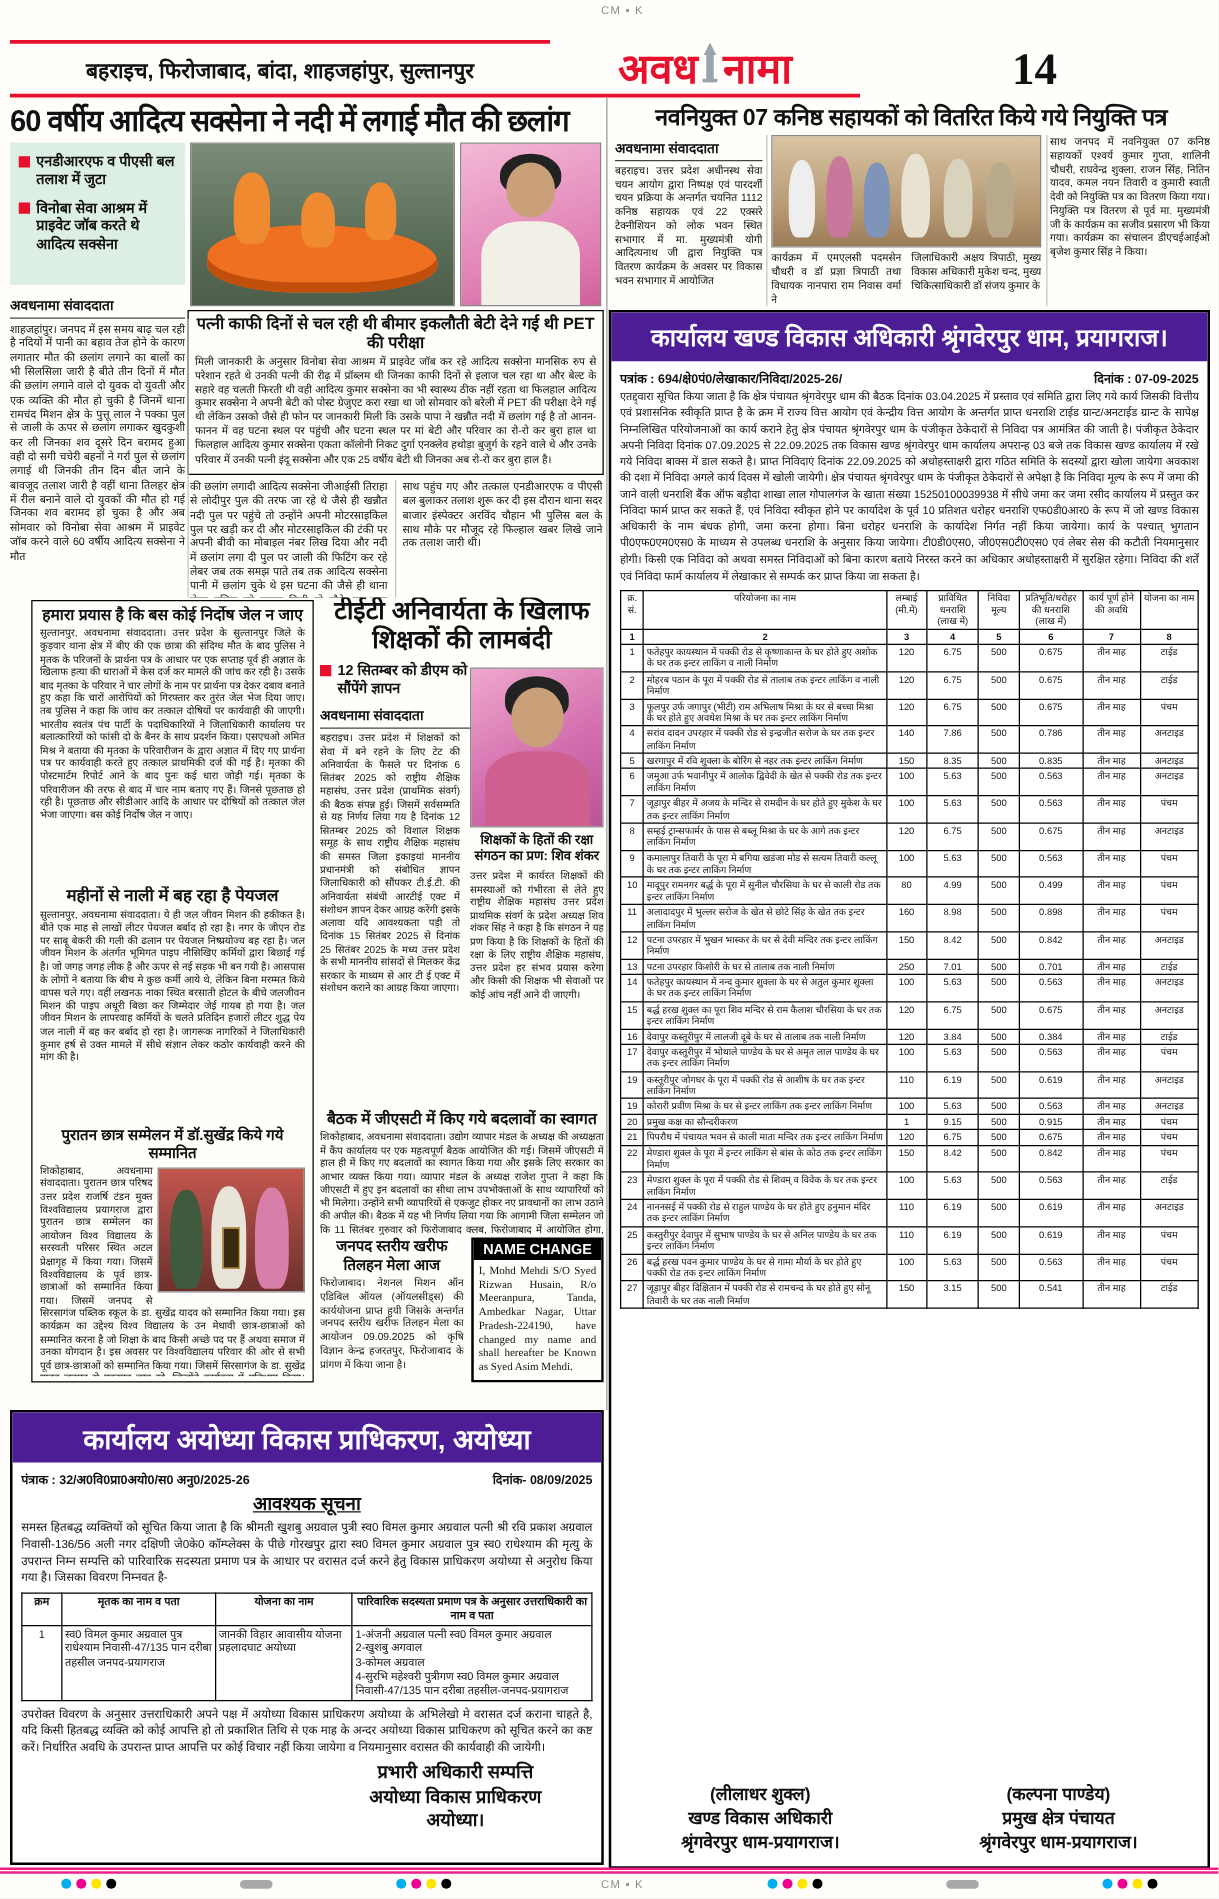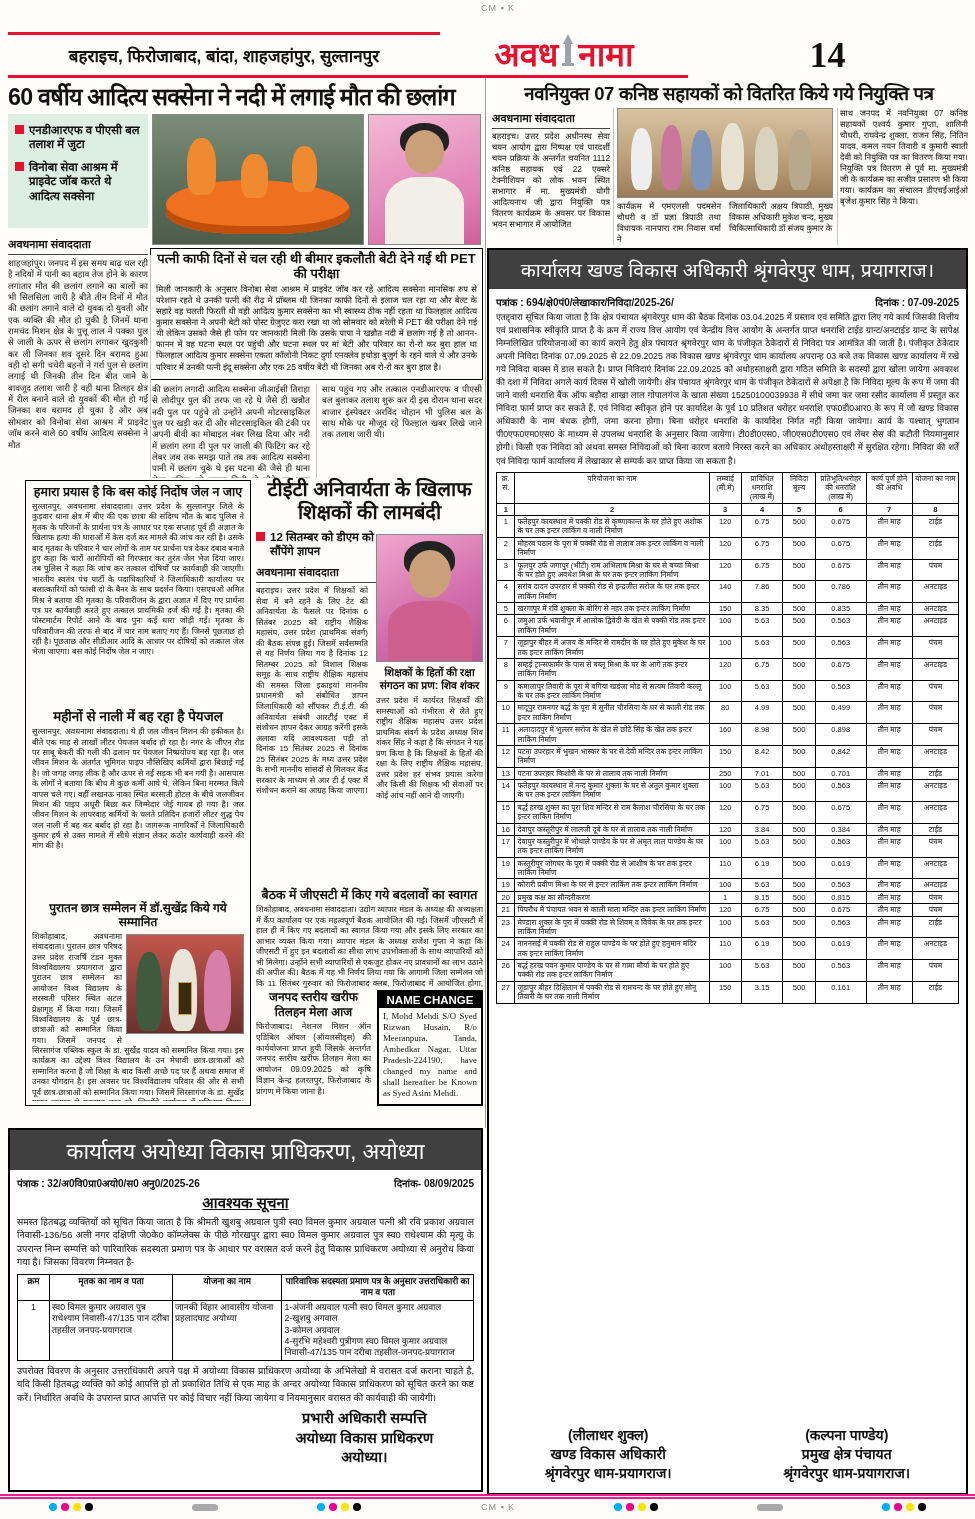--- a/index.html
+++ b/index.html
@@ -76,21 +76,21 @@
   
   .headline2{position:absolute;top:80px;left:490px;width:478px;font-size:18.5px;font-weight:800;text-align:center;letter-spacing:-0.3px;white-space:nowrap;}
   .appt-byline{position:absolute;top:110px;left:492px;width:118px;}
   .appt-col1{position:absolute;top:131px;left:492px;width:118px;height:113px;font-size:8.3px;overflow:hidden;}
   .appt-photo{top:108px;left:617px;width:216px;height:90px;}
   .appt-caps{position:absolute;top:201px;left:617px;width:216px;height:44px;display:flex;gap:8px;font-size:8.3px;overflow:hidden;}
   .appt-caps>div{flex:1;}
   .appt-col2{position:absolute;top:108px;left:840px;width:128px;height:137px;font-size:8.3px;overflow:hidden;}
   
   .notice{position:absolute;border:2px solid #000;background:#fff;}
-  .notice-bar{background:#404040;color:#fff;font-weight:400;text-align:center;}
+  .notice-bar{background:#4c1d95;color:#fff;font-weight:700;text-align:center;}
   .tender{top:248px;left:487px;width:481px;height:1247px;}
   .tender .notice-bar{font-size:19.5px;padding:6px 2px;}
   .notice-pad{padding:4px 7px;}
   .refrow{display:flex;justify-content:space-between;font-size:10px;font-weight:600;margin:2px 0;}
   .notice-title{text-align:center;font-weight:800;font-size:15px;text-decoration:underline;margin:2px 0 4px;}
   .tender-body{font-size:8.7px;line-height:1.5;text-align:justify;}
   table.grid{border-collapse:collapse;width:100%;margin-top:4px;}
   table.grid th,table.grid td{border:1px solid #000;padding:1px 2px;vertical-align:top;}
   .tender-table{font-size:7.5px;line-height:1.25;}
   .tender-table th{font-weight:400;text-align:center;vertical-align:middle;}
@@ -493,20 +493,30 @@
               <td>21</td>
               <td class="nm">पिपरौध में पंचायत भवन से काली माता मन्दिर तक इन्टर लाकिंग निर्माण</td>
               <td>120</td>
               <td>6.75</td>
               <td>500</td>
               <td>0.675</td>
               <td>तीन माह</td>
               <td>पंचम</td>
             </tr>
 
+            <tr>
+              <td>22</td>
+              <td class="nm">मेण्डारा शुक्ल के पूरा में इन्टर लाकिंग से बांस के कोठ तक इन्टर लाकिंग निर्माण</td>
+              <td>150</td>
+              <td>8.42</td>
+              <td>500</td>
+              <td>0.842</td>
+              <td>तीन माह</td>
+              <td>पंचम</td>
+            </tr>
 
             <tr>
               <td>23</td>
               <td class="nm">मेण्डारा शुक्ल के पूरा में पक्की रोड से शिवम् व विवेक के घर तक इन्टर लाकिंग निर्माण</td>
               <td>100</td>
               <td>5.63</td>
               <td>500</td>
               <td>0.563</td>
               <td>तीन माह</td>
               <td>टाईड</td>
@@ -516,39 +526,49 @@
               <td>24</td>
               <td class="nm">नाननसई में पक्की रोड से राहुल पाण्डेय के घर होते हुए हनुमान मंदिर तक इन्टर लाकिंग निर्माण</td>
               <td>110</td>
               <td>6.19</td>
               <td>500</td>
               <td>0.619</td>
               <td>तीन माह</td>
               <td>अनटाइड</td>
             </tr>
 
+            <tr>
+              <td>25</td>
+              <td class="nm">कस्तुरीपुर देवापुर में सुभाष पाण्डेय के घर से अनिल पाण्डेय के घर तक इन्टर लाकिंग निर्माण</td>
+              <td>110</td>
+              <td>6.19</td>
+              <td>500</td>
+              <td>0.619</td>
+              <td>तीन माह</td>
+              <td>पंचम</td>
+            </tr>
 
             <tr>
               <td>26</td>
               <td class="nm">बर्द्ध हरख पवन कुमार पाण्डेय के घर से गामा मौर्या के घर होते हुए पक्की रोड तक इन्टर लाकिंग निर्माण</td>
               <td>100</td>
               <td>5.63</td>
               <td>500</td>
               <td>0.563</td>
               <td>तीन माह</td>
               <td>पंचम</td>
             </tr>
 
             <tr>
               <td>27</td>
               <td class="nm">जूड़ापुर बीहर दिक्षितान में पक्की रोड से रामचन्द के घर होते हुए सोनू तिवारी के घर तक नाली निर्माण</td>
               <td>150</td>
               <td>3.15</td>
               <td>500</td>
-              <td>0.161</td>
+              <td>0.541</td>
               <td>तीन माह</td>
               <td>टाईड</td>
             </tr>
           </tbody>
       </table>
     </div>
     <div class="tender-signs">
       <div>
           <div>(लीलाधर शुक्ल)</div>
           <div>खण्ड विकास अधिकारी</div>

